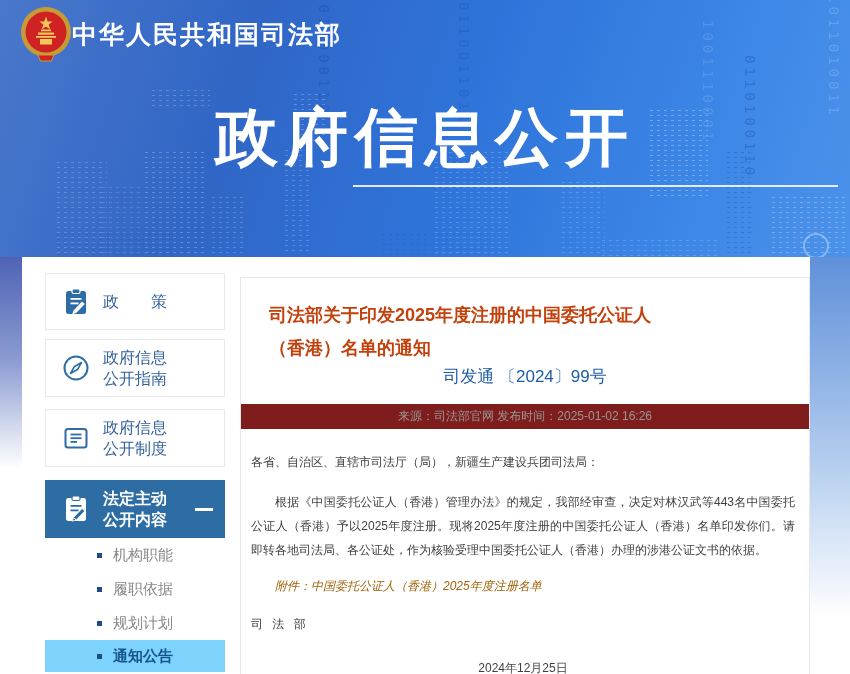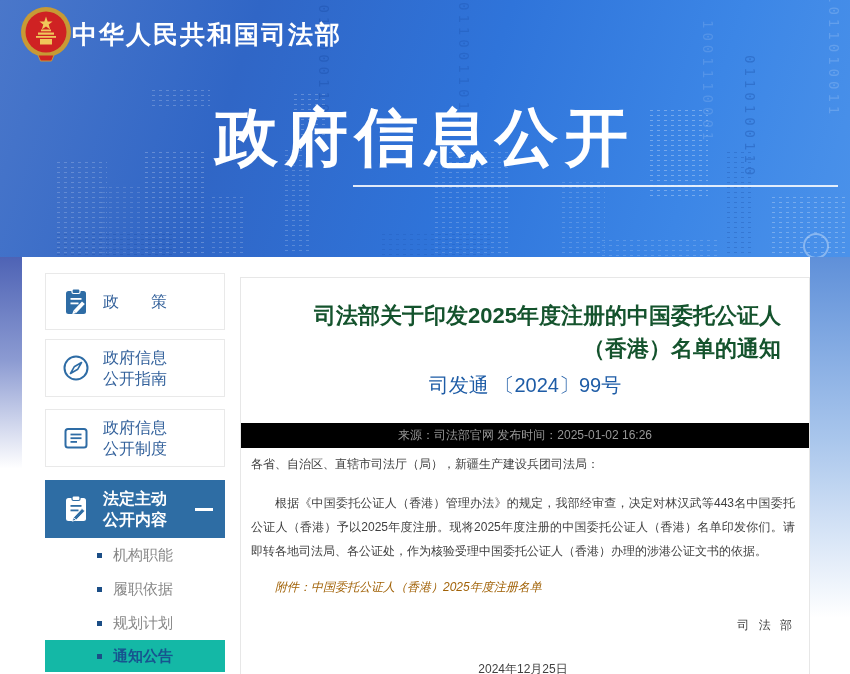--- a/index.html
+++ b/index.html
@@ -65,37 +65,37 @@
   .c4 { top:480px; height:58px; background:#2e6da4; border-color:#2e6da4; }
   .side-icon { width:30px; height:30px; flex:0 0 30px; }
   .side-label { font-size:16px; color:#33619b; line-height:21px; }
   .side-label.single { display:flex; justify-content:space-between; width:64px; }
   .c4 .side-label { color:#ffffff; font-weight:bold; }
   .minus { position:absolute; right:11px; top:27px; width:18px; height:3px; background:#fff; }
 
   .submenu { position:absolute; left:45px; top:538px; width:180px; list-style:none; }
   .submenu li { display:flex; align-items:center; height:34px; padding-left:52px;
     font-size:15px; color:#888; cursor:pointer; }
-  .submenu li.active { background:#14b8a6; height:32px; color:#17548f; font-weight:bold; }
+  .submenu li.active { background:#7dd3fc; height:32px; color:#17548f; font-weight:bold; }
   .bullet { width:5px; height:5px; background:#1b4e86; margin-right:11px; flex:0 0 5px; }
 
   
   .article-card { position:absolute; left:240px; top:277px; width:570px; height:420px;
     background:#fff; border:1px solid #e7e7e7; }
-  .art-title { margin:21px 28px 0; text-align:right; font-size:22px; line-height:33px;
-    color:#14532d; font-weight:bold; }
-  .doc-num { margin-top:7px; text-align:center; font-size:20px; color:#1e5ca6; }
-  .meta-bar { margin-top:24px; height:25px; line-height:25px; background:#000000;
+  .art-title { margin:21px 28px 0; text-align:left; font-size:18px; line-height:33px;
+    color:#c2410c; font-weight:bold; }
+  .doc-num { text-align:center; font-size:17px; color:#1e5ca6; }
+  .meta-bar { margin-top:16px; height:25px; line-height:25px; background:#7f1d1d;
     text-align:center; font-size:12px; color:#979797; }
   .art-body { padding:0 14px 0 10px; font-size:12px; color:#3f3f3f; }
-  .salutation { margin-top:4px; line-height:24px; }
+  .salutation { margin-top:22px; line-height:24px;font-family:Liberation Mono, monospace; }
   .para { margin-top:15px; line-height:24px; text-indent:2em; text-align:justify; }
   .attach { margin-top:12px; line-height:24px; text-indent:2em; }
   .attach a { color:#a16207; text-decoration:none; cursor:pointer;font-style:italic; }
-  .signer { margin-top:14px; text-align:right; line-height:24px; letter-spacing:3px; }
+  .signer { margin-top:14px; text-align:left; line-height:24px; letter-spacing:3px; }
   .date { margin-top:20px; text-align:center; line-height:24px; }
   .footnote { margin-top:6px; line-height:24px; }
 </style>
 </head>
 <body>
 
 <div class="app">
 
   <div class="banner">
     <div class="dots d1"></div>

